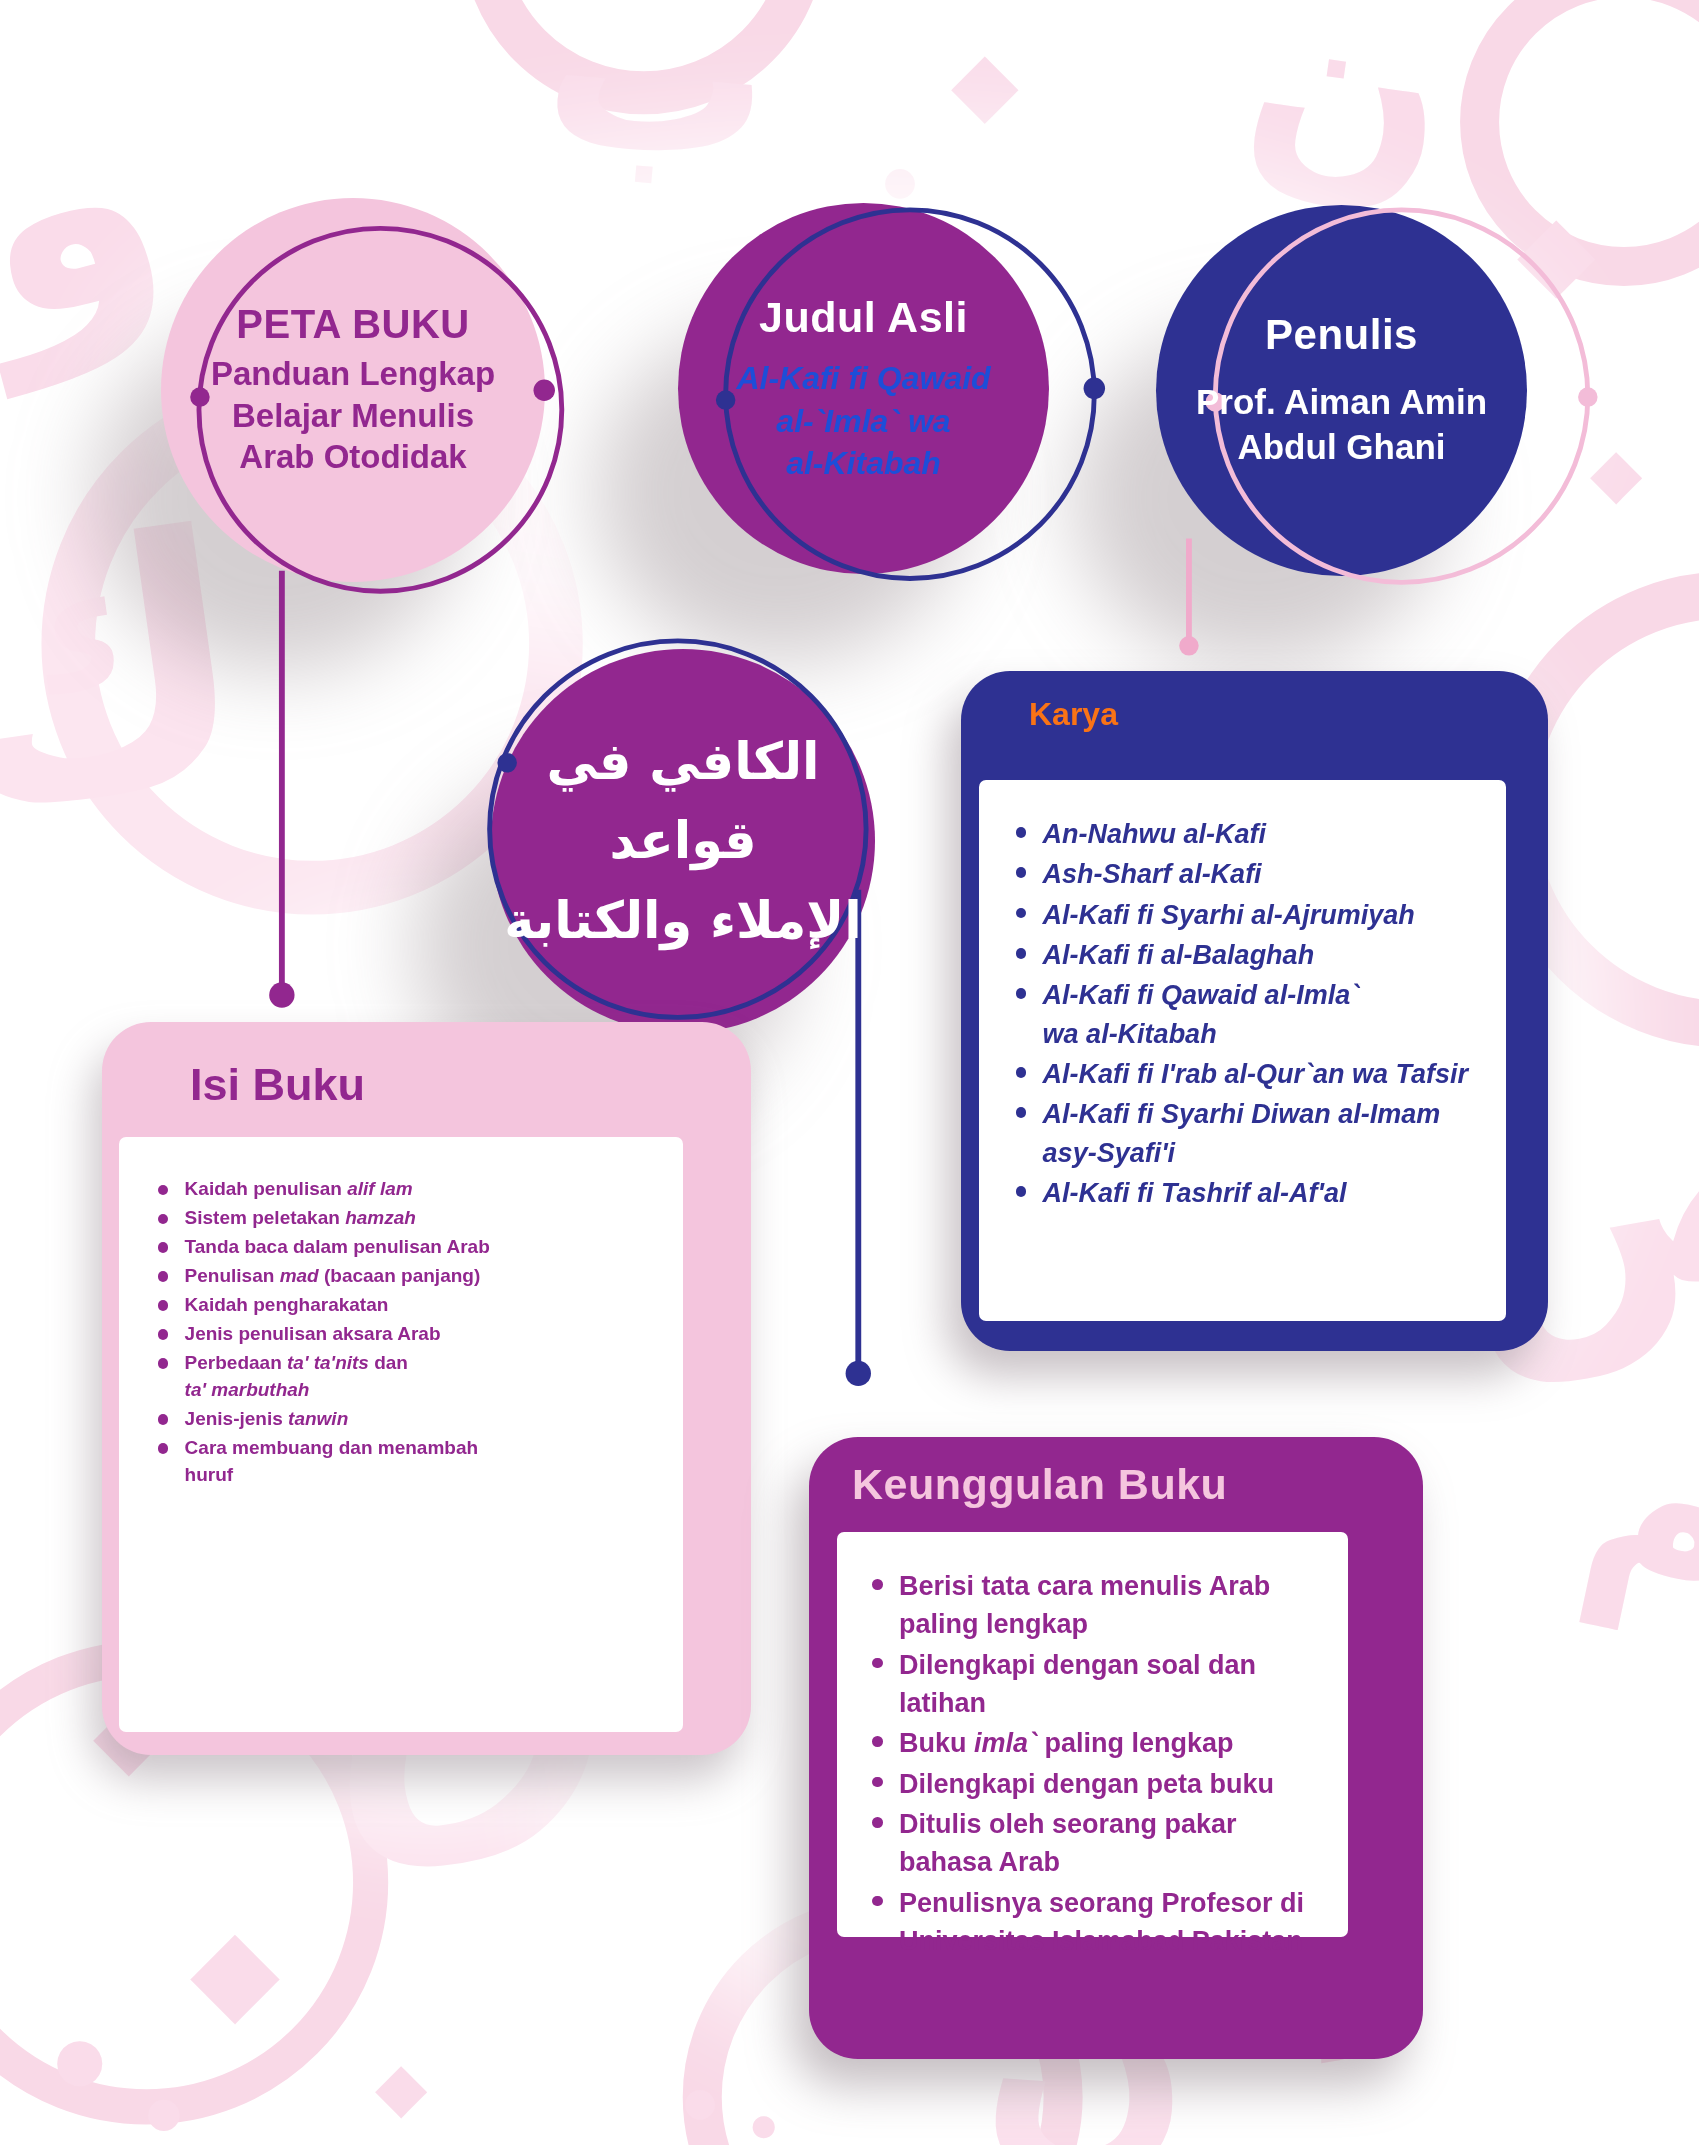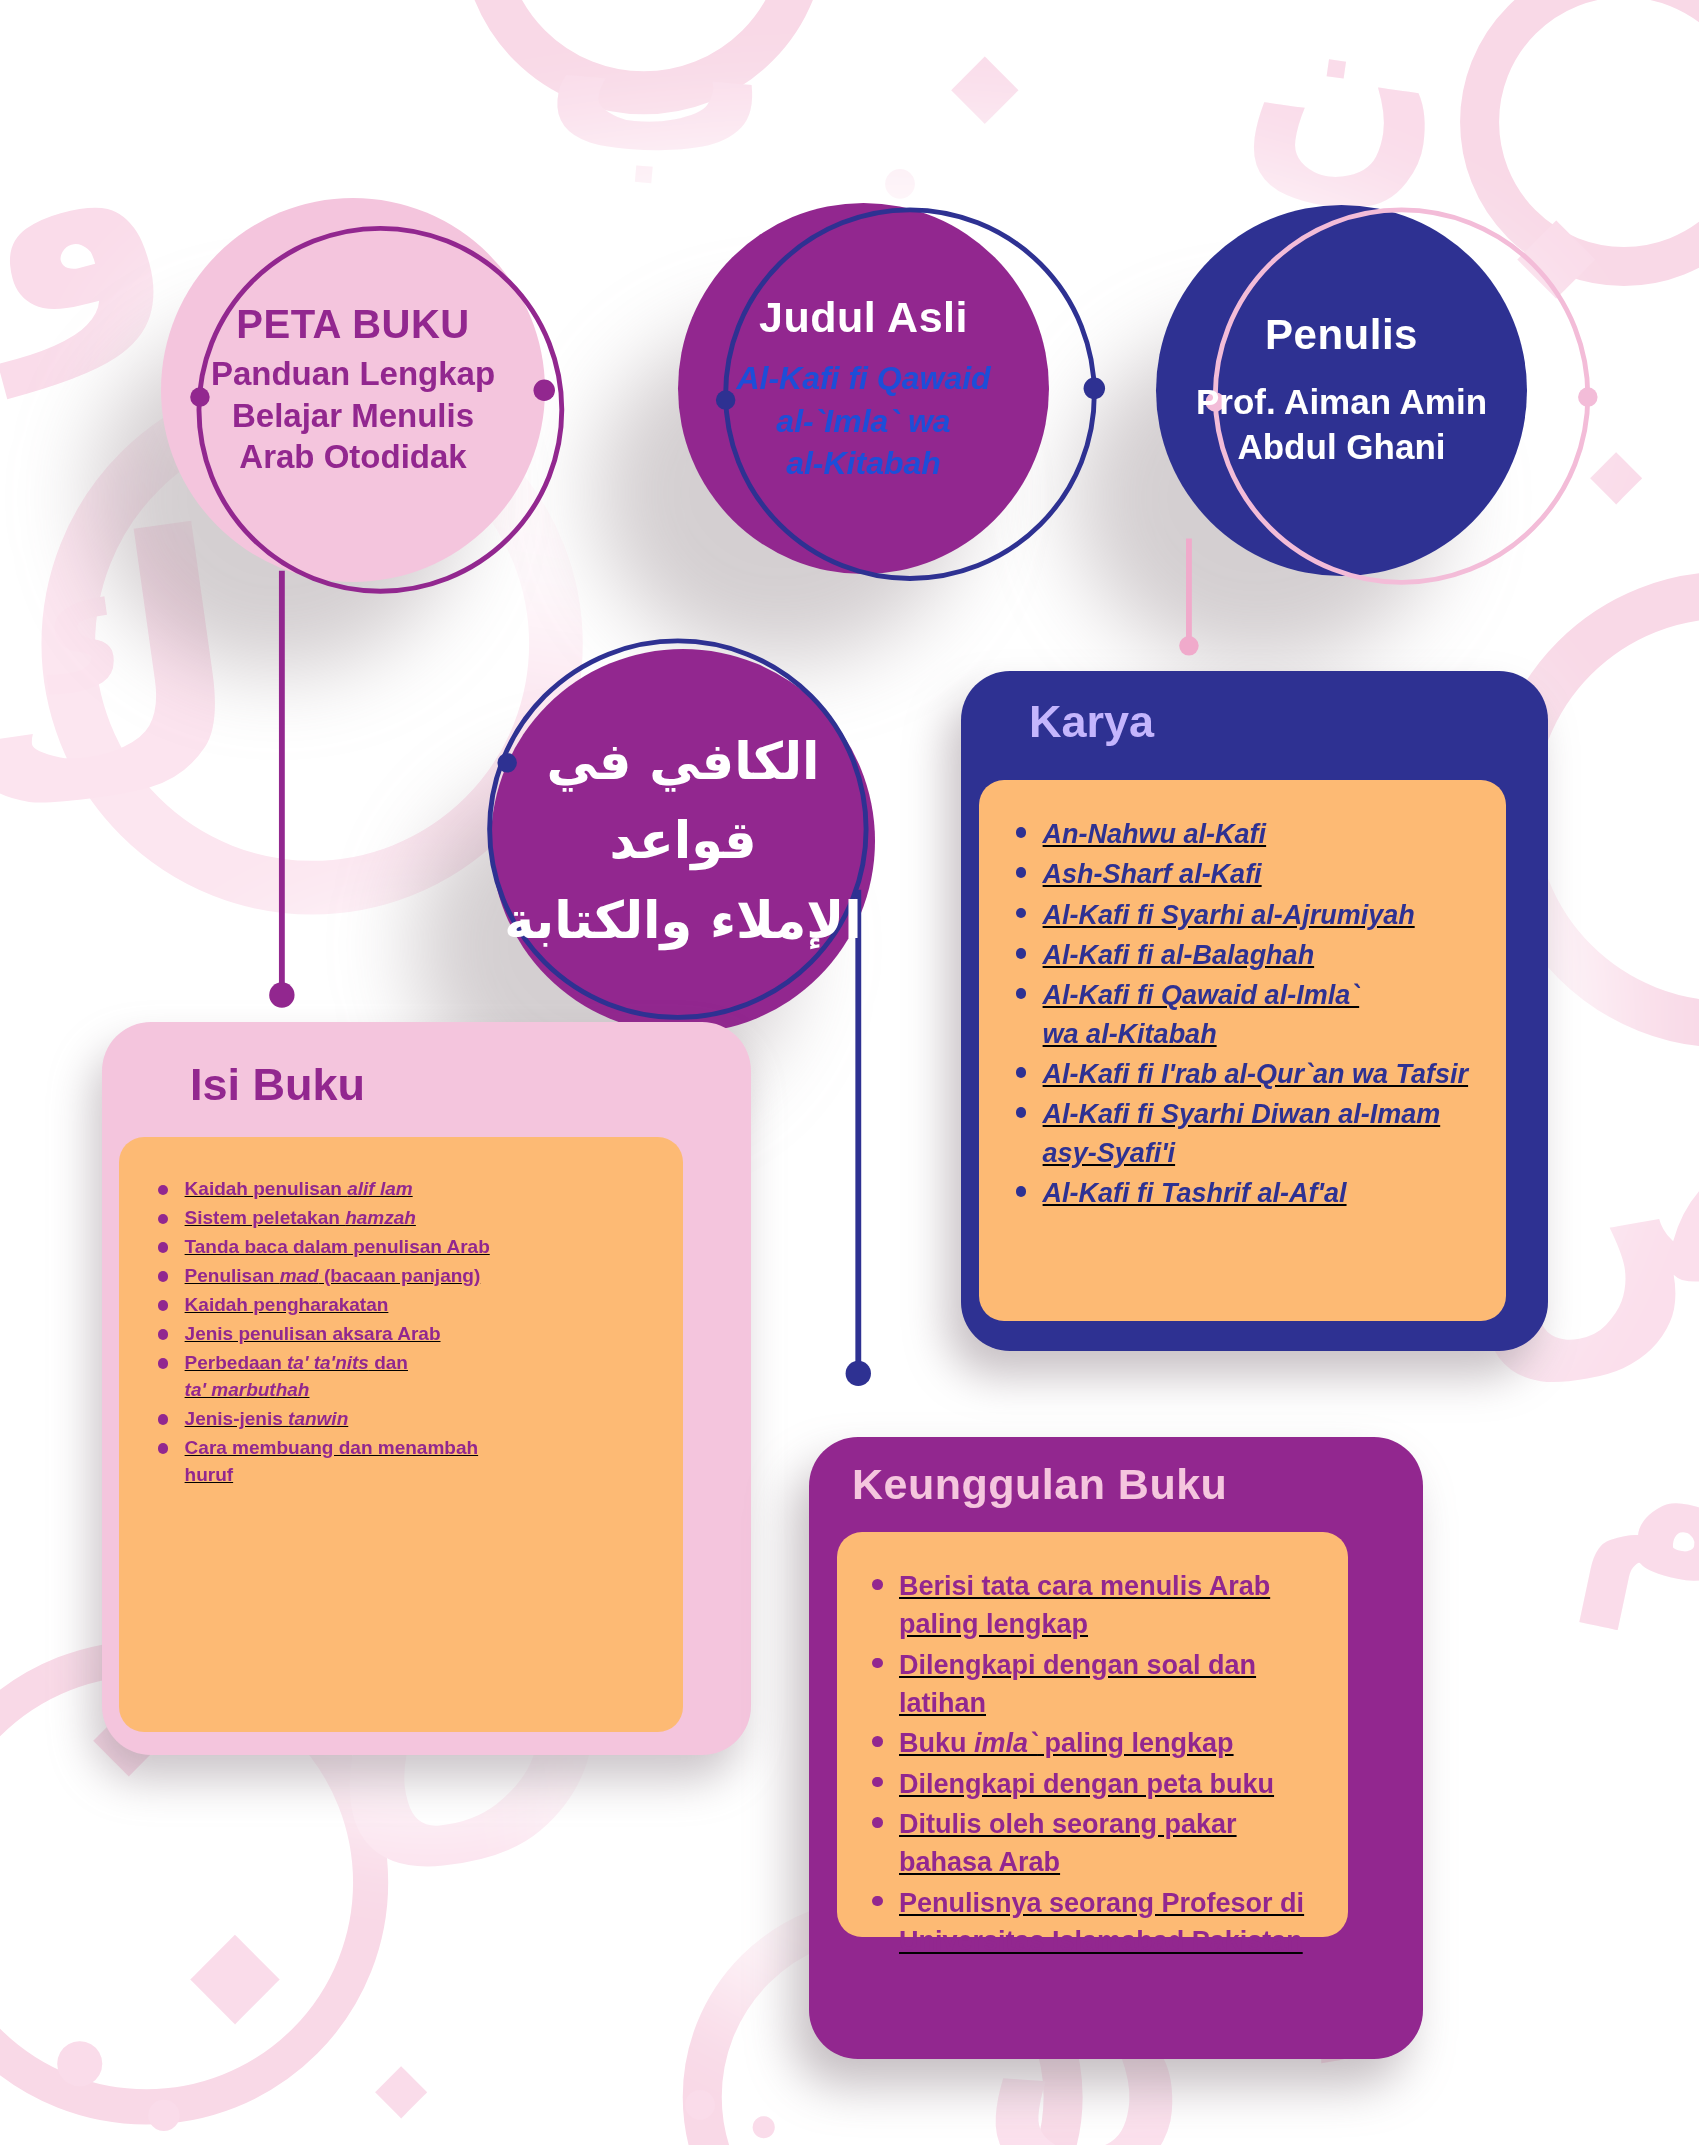--- a/index.html
+++ b/index.html
@@ -36,33 +36,33 @@
   .judul .c-lines{font-size:32px;font-weight:700;font-style:italic;color:#1d4ed8;line-height:1.32;}
   .penulis .c-title{font-size:42px;color:#ffffff;margin-bottom:19.5px;}
   .penulis .c-lines{font-size:35px;font-weight:700;color:#ffffff;line-height:1.3;}
   .kitab .c-lines{
     font-family:"DejaVu Sans",sans-serif;direction:rtl;
     font-size:51px;font-weight:700;color:#ffffff;line-height:1.55;
   }
   
   .box{position:absolute;z-index:2;border-radius:49px;}
   .box-header{position:absolute;font-weight:700;}
-  .box-panel{position:absolute;background:#fdba74;border-radius:25px;box-sizing:border-box;text-decoration:underline;}
+  .box-panel{position:absolute;background:#ffffff;border-radius:7px;box-sizing:border-box;}
   .box ul{list-style:none;margin:0;padding:0;}
   .box li{
     position:relative;padding-left:29px;margin:0 0 2px 0;
     line-height:1.42;white-space:pre-line;
   }
   .box li::before{
     content:"";position:absolute;left:2px;top:0.45em;width:10.7px;height:10.7px;
     border-radius:50%;background:currentColor;
   }
   #box-karya{left:961px;top:671px;width:587px;height:680px;background:#2e3192;
     filter:drop-shadow(-13.7px 25px 21.5px rgba(110,92,102,0.38));}
-  #box-karya .box-header{left:68px;top:25px;font-size:45px;color:#c4b5fd;}
+  #box-karya .box-header{left:68px;top:25px;font-size:32px;color:#f97316;}
   #box-karya .box-panel{left:17.6px;top:109px;width:527px;height:541px;padding:35px 13.7px 17.6px 35px;}
   .karya-list{font-size:27px;font-style:italic;font-weight:600;color:#2e3192;}
   #box-isi{left:102px;top:1022px;width:649px;height:733px;background:#f4c5dd;
     filter:drop-shadow(-9.8px 25px 21.5px rgba(110,92,102,0.35));}
   #box-isi .box-header{left:88px;top:37px;font-size:45px;color:#92278f;}
   #box-isi .box-panel{left:16.6px;top:115px;width:564px;height:595px;padding:39px 9.8px 17.6px 37px;}
   .isi-list{font-size:19px;font-weight:600;color:#92278f;}
   #box-keunggulan{left:809px;top:1437px;width:614px;height:622px;background:#92278f;
     filter:drop-shadow(-15.6px 27px 23.4px rgba(110,92,102,0.4));}
   #box-keunggulan .box-header{left:43px;top:23.4px;font-size:43px;color:#f5c6de;letter-spacing:0.5px;}

